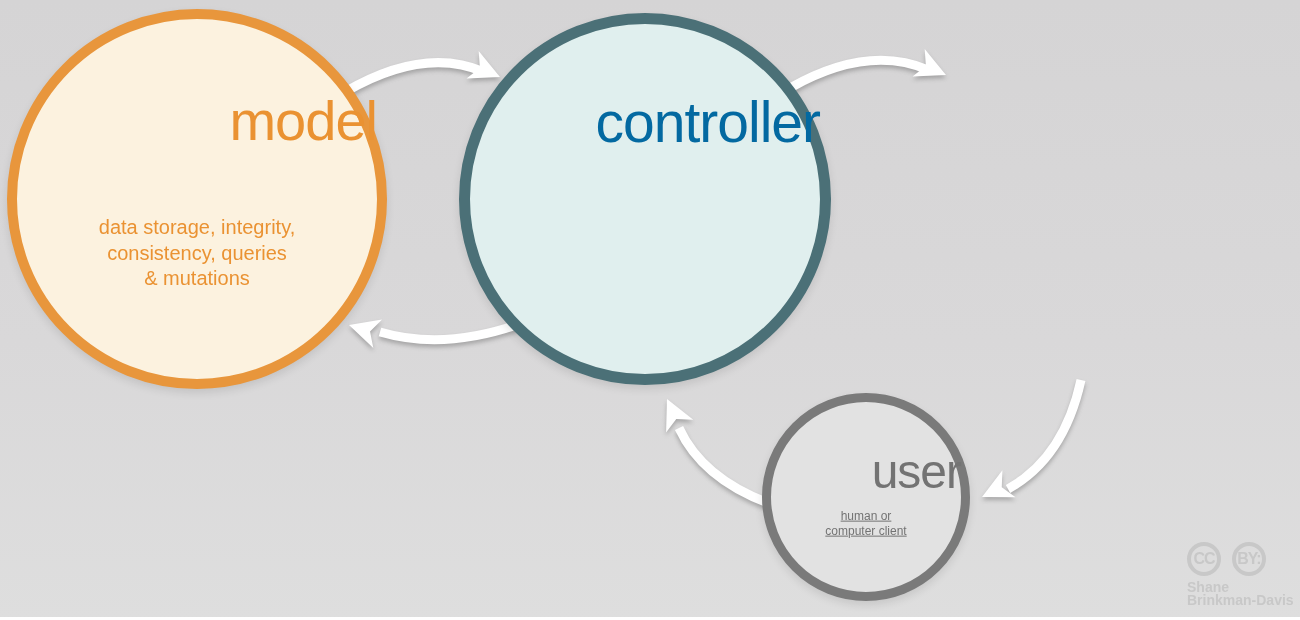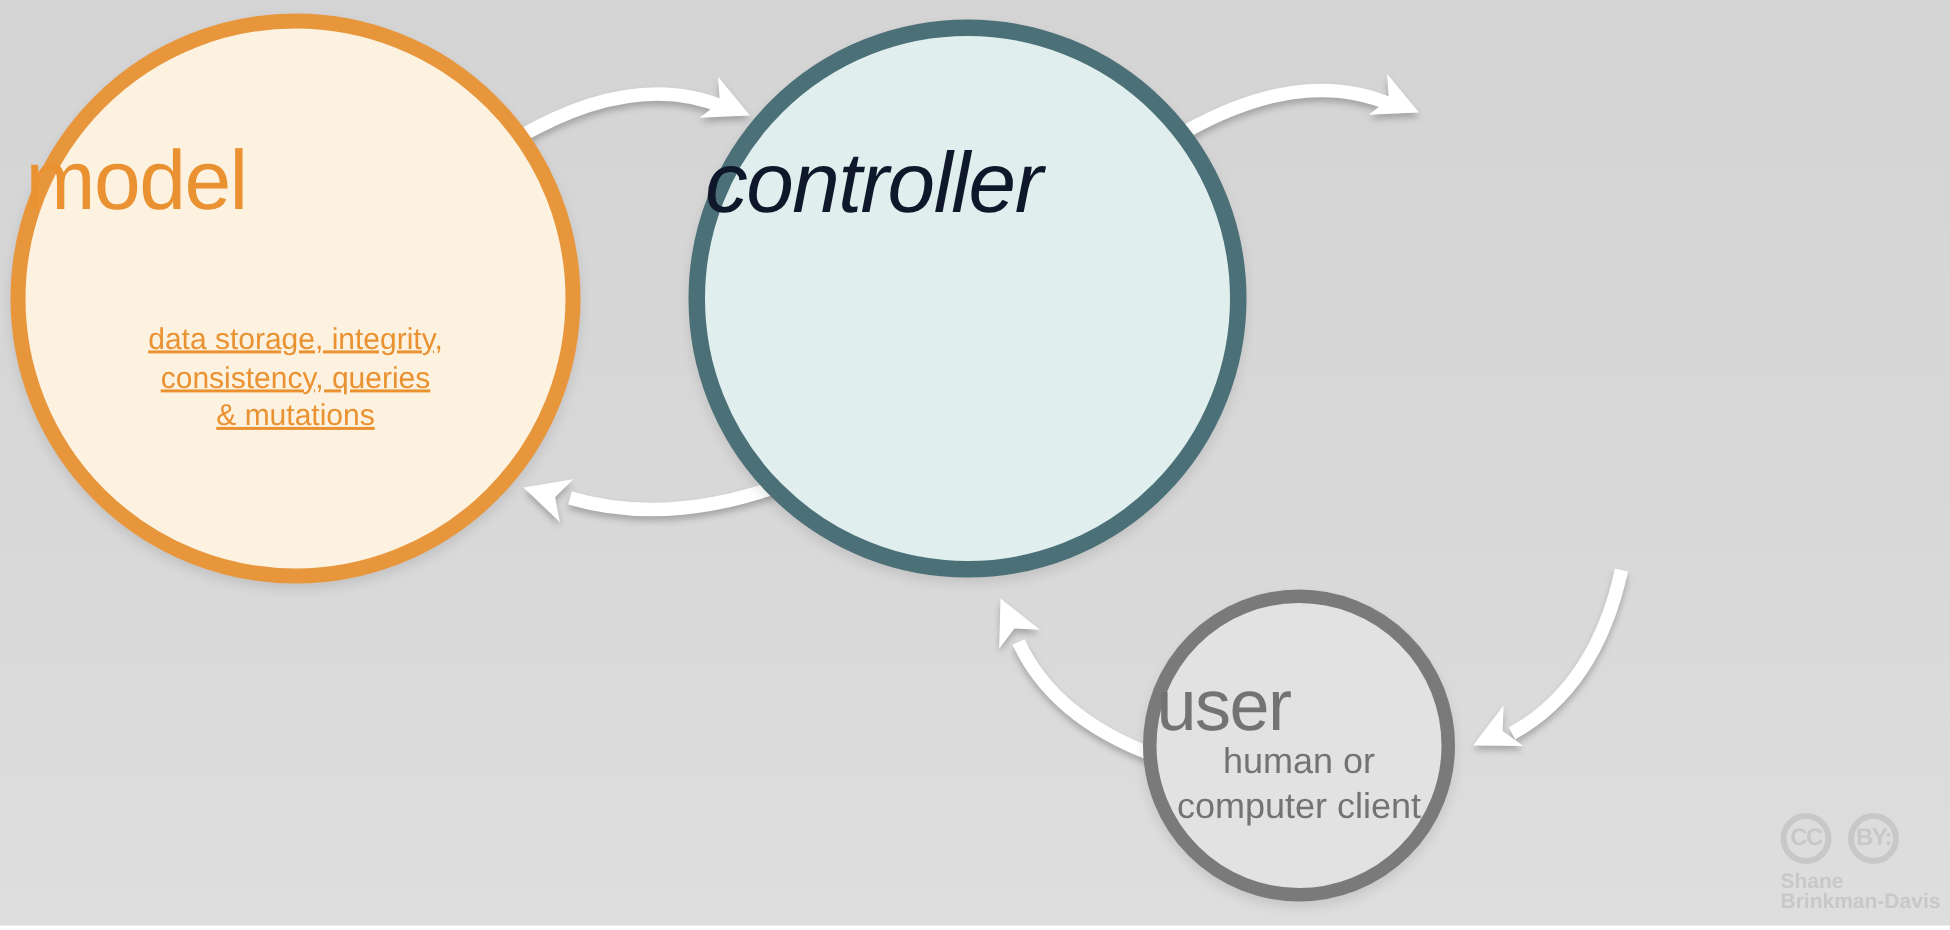--- a/index.html
+++ b/index.html
@@ -37,21 +37,21 @@
     box-sizing: border-box;
     border-style: solid;
     z-index: 2;
     box-shadow: 0 4px 8px rgba(0,0,0,0.10);
   }
   .node .title {
     position: absolute;
     left: 0; width: 100%;
     top: 28%;
     transform: translateY(-50%);
-    text-align: left;
+    text-align: right;
     letter-spacing: -1px;
     font-weight: 400;
   }
   .node .desc {
     position: absolute;
     left: 0; width: 100%;
     top: 65%;
     transform: translateY(-50%);
     text-align: center;
     white-space: pre-line;
@@ -61,24 +61,24 @@
   .node.model      { left: 7px;   top: 9px;   width: 380px; height: 380px; border-width: 10px; }
   .node.controller { left: 459px; top: 13px;  width: 372px; height: 372px; border-width: 11px; }
   .node.view       { left: 904px; top: 11px;  width: 374px; height: 374px; border-width: 11px; }
   .node.user       { left: 762px; top: 393px; width: 208px; height: 208px; border-width: 9px;  }
 
   .node.model .title      { font-size: 56px; }
   .node.controller .title { font-size: 57px; }
   .node.view .title       { font-size: 55px; }
   .node.user .title       { font-size: 48px; top: 36.5%; }
 
-  .node.model .desc      { font-size: 20px; text-decoration: underline; }
+  .node.model .desc      { font-size: 20px; }
   .node.controller .desc { font-size: 20px; }
   .node.view .desc       { font-size: 20px; }
-  .node.user .desc       { font-size: 24px; top: 64%; }
+  .node.user .desc       { font-size: 12px; top: 64%; text-decoration: underline; }
 
   
   .badge {
     position: absolute;
     left: 1187px; top: 542px;
     z-index: 3;
     font-weight: bold;
   }
   .badge-icons { display: flex; gap: 11px; }
   .badge-circle {
@@ -128,21 +128,21 @@
     </g>
   </svg>
 
   <div class="node model" style="border-color: rgb(232, 150, 60); background-color: rgb(252, 242, 223); color: rgb(234, 146, 50);">
     <div class="title">model</div>
     <div class="desc">data storage, integrity,
 consistency, queries
 &amp; mutations</div>
   </div>
 
-  <div class="node controller" style="border-color: rgb(75, 112, 119); background-color: rgb(224, 239, 238); color: #0f172a; font-style: italic;">
+  <div class="node controller" style="border-color: rgb(75, 112, 119); background-color: rgb(224, 239, 238); color: #0369a1;">
     <div class="title">controller</div>
   </div>
 
 
   <div class="node user" style="border-color: rgb(122, 122, 122); background-color: rgb(226, 226, 226); color: rgb(115, 115, 115);">
     <div class="title">user</div>
     <div class="desc">human or
 computer client</div>
   </div>
 

